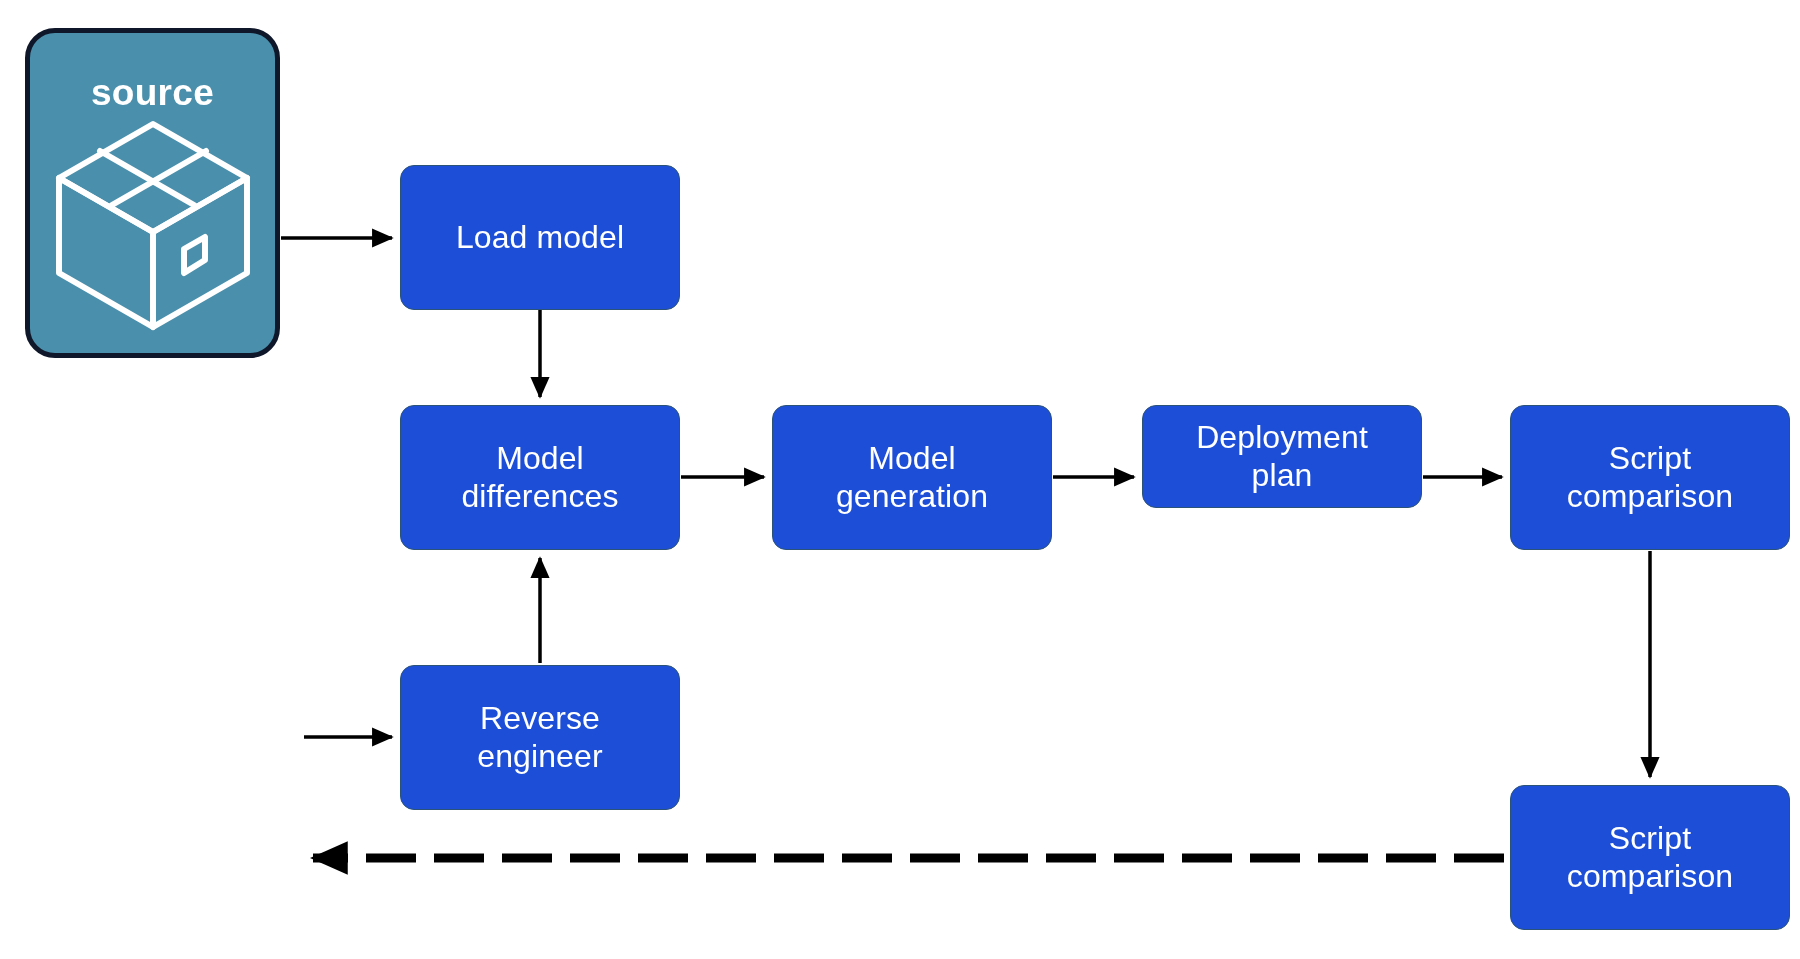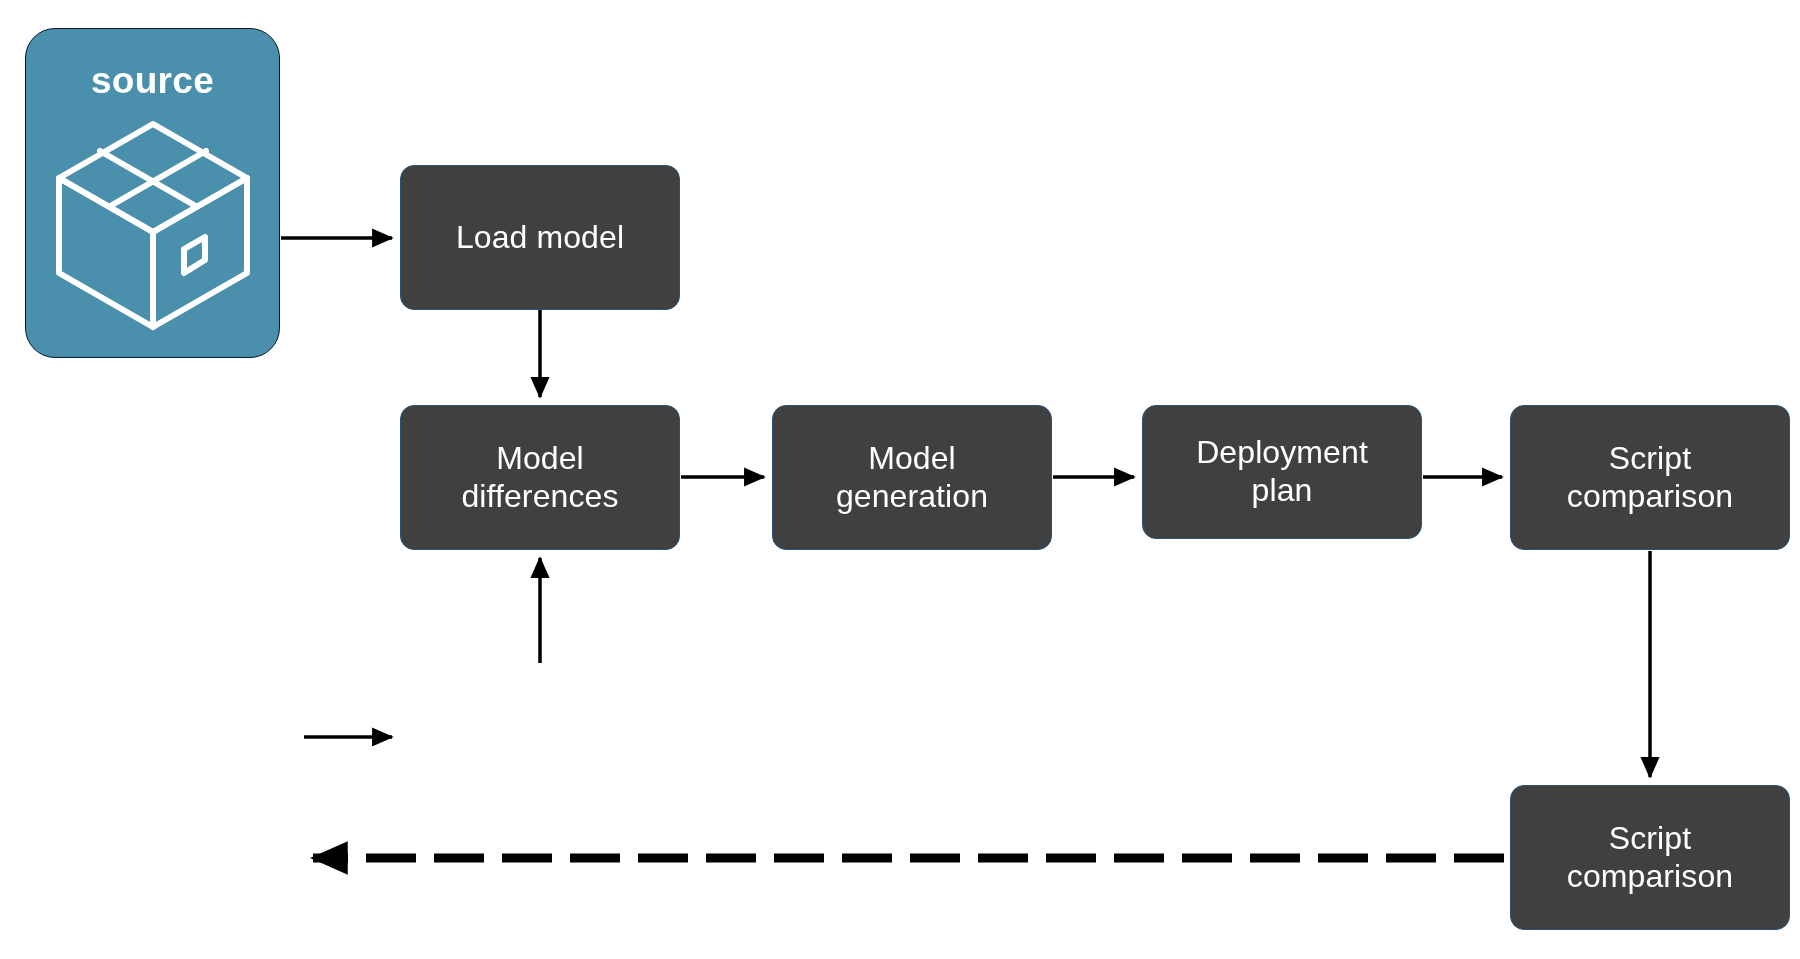--- a/index.html
+++ b/index.html
@@ -29,33 +29,33 @@
     box-sizing: border-box;
     display: flex;
     flex-direction: column;
     align-items: center;
     justify-content: center;
     color: #ffffff;
     text-align: center;
     line-height: 1.18;
   }
   .node.process {
-    background: #404040;
+    background: #1d4ed8;
     border: 1px solid #2B5377;
     border-radius: 14px;
     font-size: 32px;
     font-weight: 400;
     letter-spacing: 0.1px;
     padding: 4px 10px;
   }
   .node.endpoint {
     background: #4A90AC;
-    border: 1px solid #0f172a;
+    border: 5px solid #0f172a;
     border-radius: 30px;
-    padding: 8px;
+    padding: 16px;
     justify-content: flex-start;
   }
   .endpoint-label {
     font-size: 37px;
     font-weight: bold;
     margin-top: 22px;
     letter-spacing: 0.3px;
   }
   .endpoint-icon {
     flex: 1 1 auto;
@@ -127,29 +127,33 @@
   <div class="node process" style="left:400px; top:405px; width:280px; height:145px;">
     <span class="node-label-line">Model</span>
     <span class="node-label-line">differences</span>
   </div>
 
   <div class="node process" style="left:772px; top:405px; width:280px; height:145px;">
     <span class="node-label-line">Model</span>
     <span class="node-label-line">generation</span>
   </div>
 
-  <div class="node process" style="left:1142px; top:405px; width:280px; height:134px;">
+  <div class="node process" style="left:1142px; top:405px; width:280px; height:103px;">
     <span class="node-label-line">Deployment</span>
     <span class="node-label-line">plan</span>
   </div>
 
   <div class="node process" style="left:1510px; top:405px; width:280px; height:145px;">
     <span class="node-label-line">Script</span>
     <span class="node-label-line">comparison</span>
   </div>
 
+  <div class="node process" style="left:400px; top:665px; width:280px; height:145px;">
+    <span class="node-label-line">Reverse</span>
+    <span class="node-label-line">engineer</span>
+  </div>
 
   <div class="node process" style="left:1510px; top:785px; width:280px; height:145px;">
     <span class="node-label-line">Script</span>
     <span class="node-label-line">comparison</span>
   </div>
 
 </div>
 
 </body></html>

